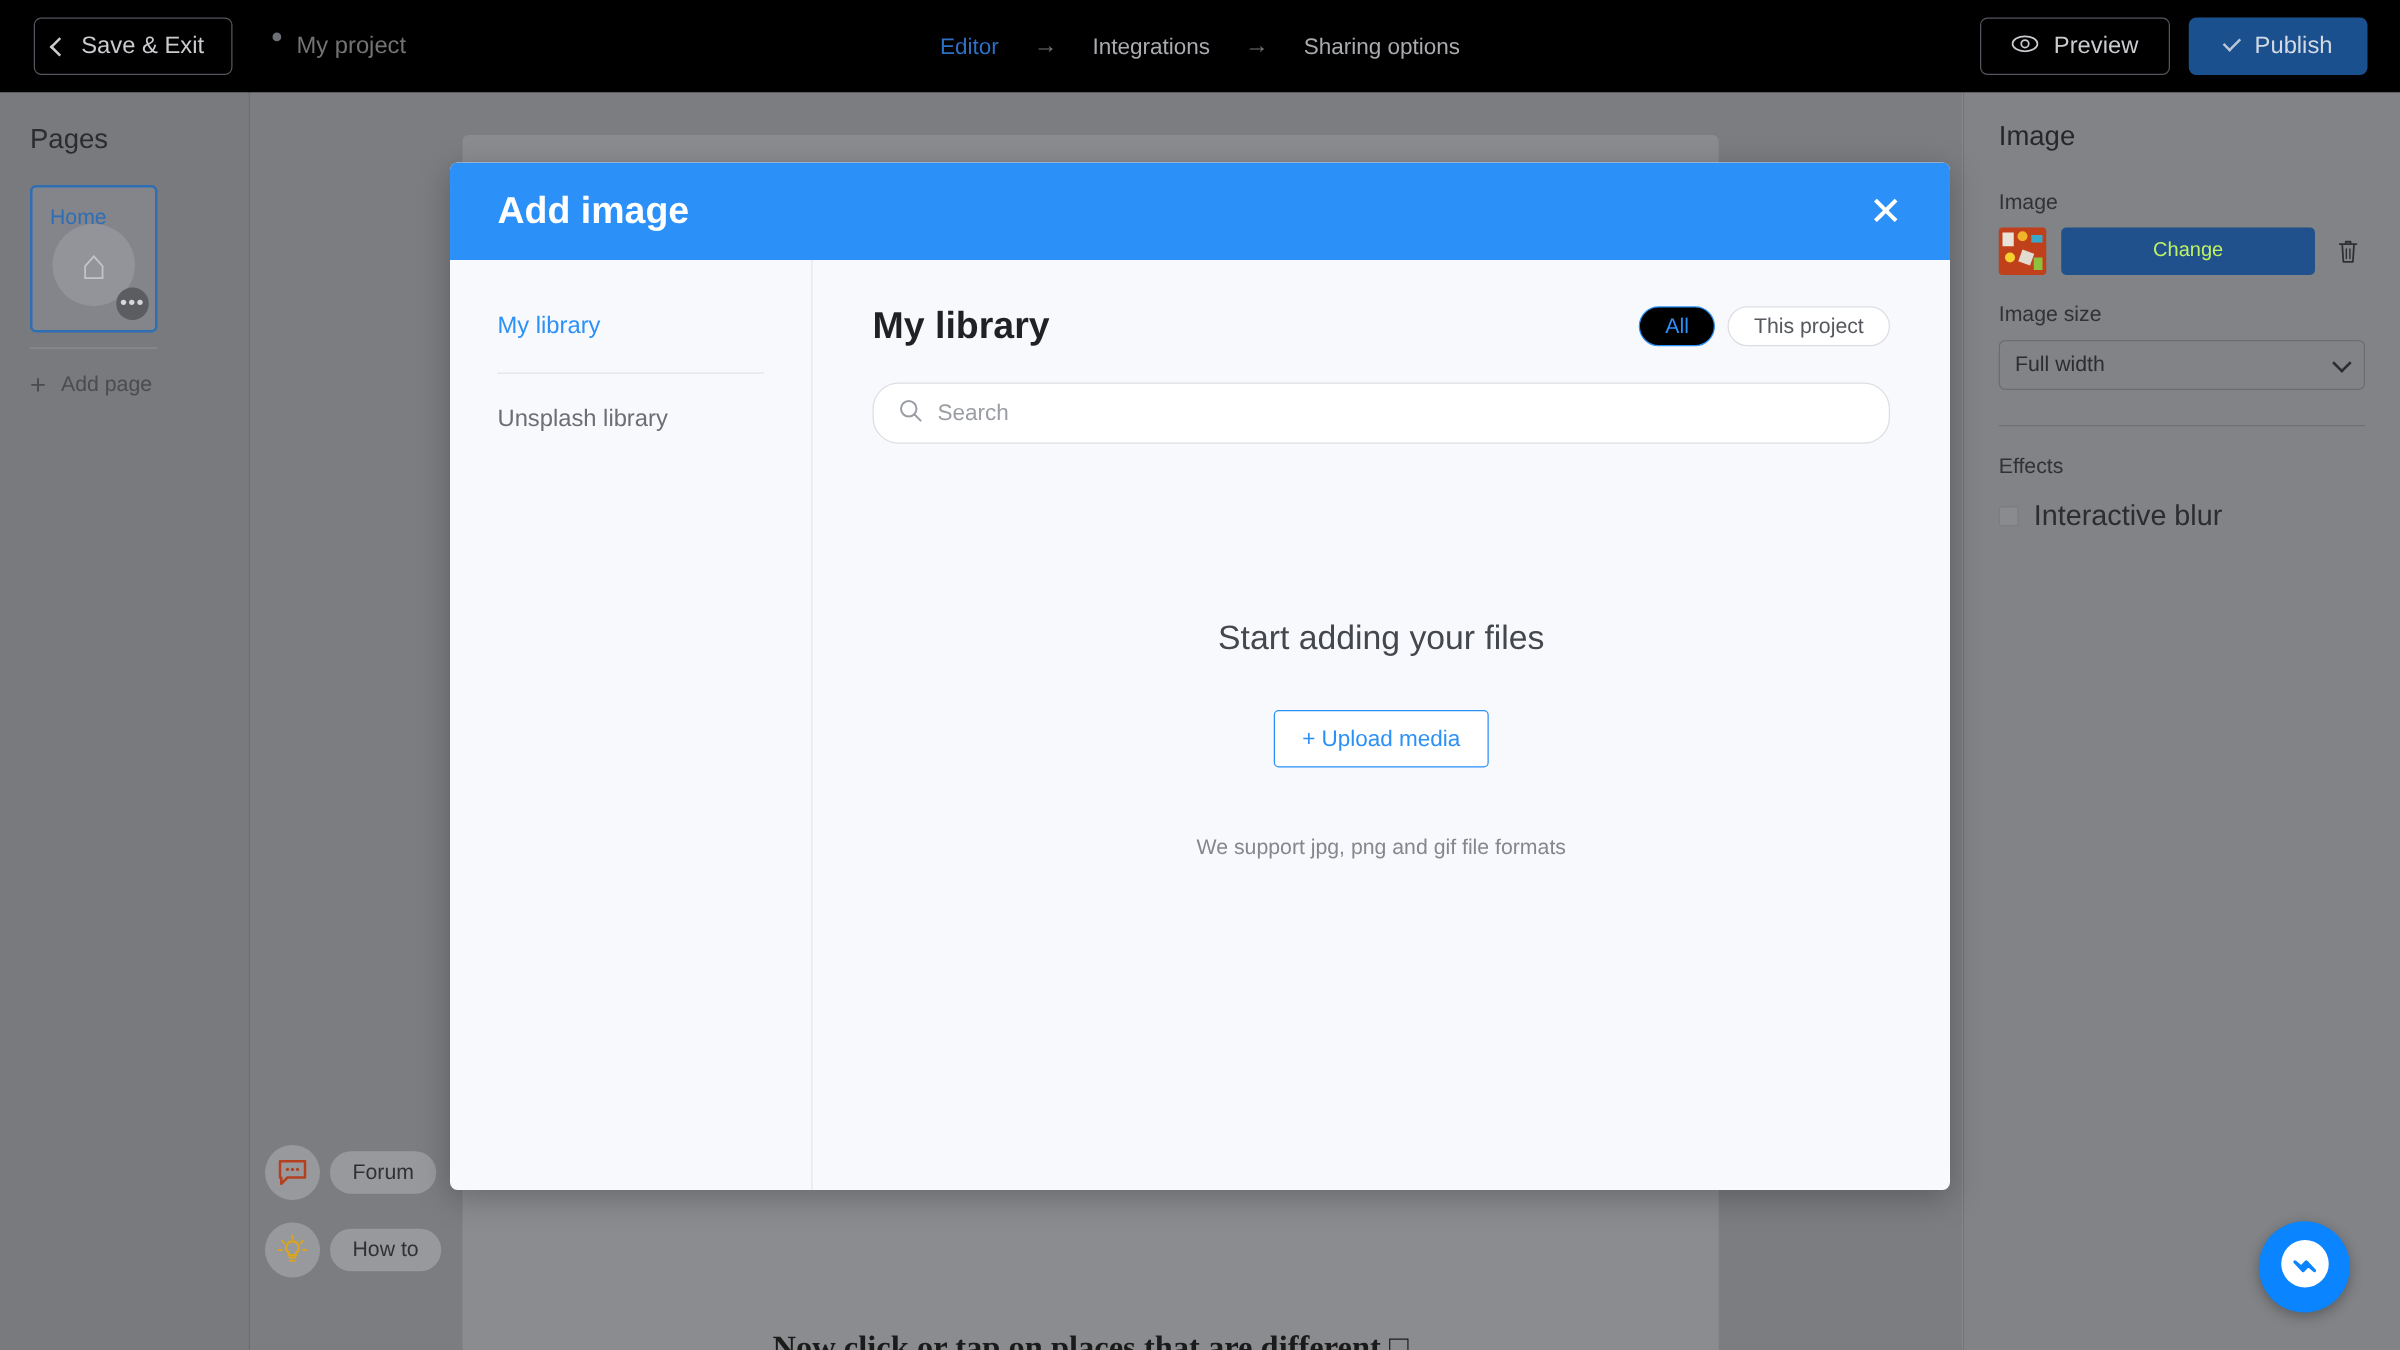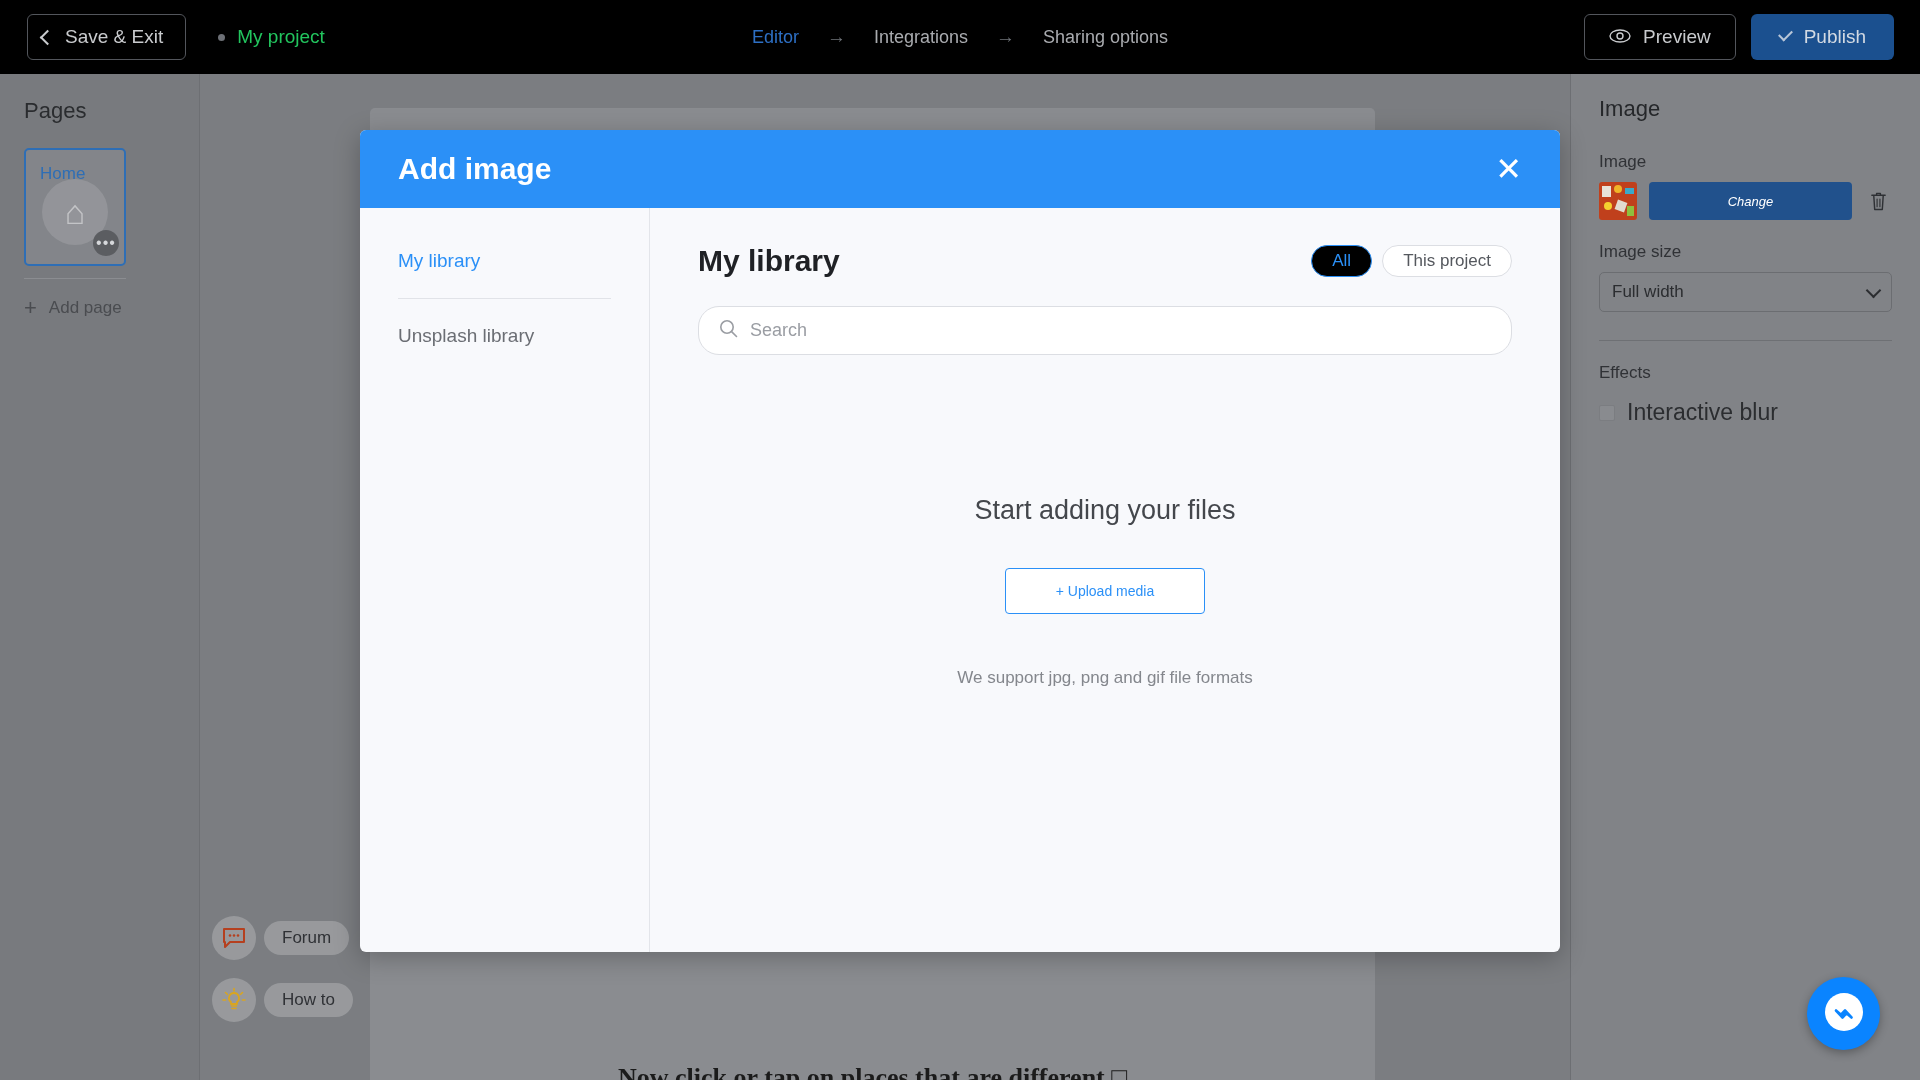--- a/index.html
+++ b/index.html
@@ -23,22 +23,22 @@
     margin-left: 27px;
     height: 46px; padding: 0 22px 0 14px;
     border: 1px solid #53565c; border-radius: 6px;
     background: transparent; color: #c9cbce;
     display: flex; align-items: center; gap: 12px;
     font-size: 19px; cursor: pointer;
   }
   .chev-left { display: inline-block; width: 11px; height: 11px;
     border-left: 2px solid #c9cbce; border-bottom: 2px solid #c9cbce;
     transform: rotate(45deg); position: relative; top: 0px; }
-  .project-name { display: flex; align-items: center; gap: 12px;
-    margin-left: 32px; color: #22c55e; font-size: 19px; }
+  .project-name { display: flex; gap: 12px;
+    margin-left: 32px; color: #737373; font-size: 19px; }
   .proj-dot { width: 7px; height: 7px; border-radius: 50%; background: #6d7076; }
 
   .flow-nav {
     position: absolute; left: 50%; transform: translateX(-50%);
     display: flex; align-items: center; gap: 22px;
     font-size: 18px;
   }
   .flow-step { color: #a9abaf; cursor: pointer; padding: 4px 6px; }
   .flow-step.active { color: #2d6fc4; }
   .flow-arrow { color: #6f7378; font-size: 19px; }
@@ -123,21 +123,21 @@
     border-left: 1px solid #6d6f73;
     padding: 22px 28px;
   }
   .rs-title { font-size: 22px; color: #25272a; margin-bottom: 30px; }
   .rs-label { font-size: 17px; color: #303236; margin-bottom: 10px; }
   .rs-image-row { display: flex; align-items: center; gap: 12px; margin-bottom: 22px; }
   .thumb { width: 38px; height: 38px; border-radius: 3px; overflow: hidden;
     background: #c0401c; position: relative; flex: 0 0 auto; }
   .thumb i { position: absolute; display: block; }
   .change-btn { flex: 1; height: 38px; border: none; border-radius: 4px;
-    background: #21518c; color: #ffffff; font-size: 13px; cursor: pointer; font-style: italic; }
+    background: #21518c; color: #bef264; font-size: 16px; cursor: pointer; }
   .trash-btn { width: 28px; height: 30px; cursor: pointer;
     display: flex; align-items: center; justify-content: center; }
   .trash-svg { width: 19px; height: 22px; }
   .rs-select {
     width: 100%; height: 40px;
     border: 1px solid #6b6d71; border-radius: 5px;
     background: transparent; color: #2b2d30; font-size: 17px;
     padding: 0 12px;
     display: flex; align-items: center; justify-content: space-between;
     cursor: pointer;
@@ -221,23 +221,23 @@
     margin-top: 28px; height: 49px;
     border: 1px solid #dcdee3; border-radius: 21px; background: #fff;
     display: flex; align-items: center; gap: 12px; padding: 0 20px;
   }
   .search-input { border: none; outline: none; font-size: 18px; color: #55585e;
     background: transparent; width: 100%; font-family: "Liberation Sans", sans-serif; }
   .search-input::placeholder { color: #9a9da3; }
   .empty-state { text-align: center; margin-top: 140px; }
   .empty-title { font-size: 27px; color: #44474c; }
   .empty-upload-btn {
-    margin: 42px auto 0; width: 200px; height: 46px;
+    margin: 42px auto 0; width: 172px; height: 46px;
     border: 1px solid #2b90f7; border-radius: 4px; background: #fff;
-    color: #2b90f7; font-size: 14px; cursor: pointer;
+    color: #2b90f7; font-size: 18px; cursor: pointer;
     font-family: "Liberation Sans", sans-serif;
   }
   .empty-note { margin-top: 54px; font-size: 17px; color: #84878d; }
 </style>
 </head>
 <body>
 
 <div id="root">
 
   <div class="topbar">

